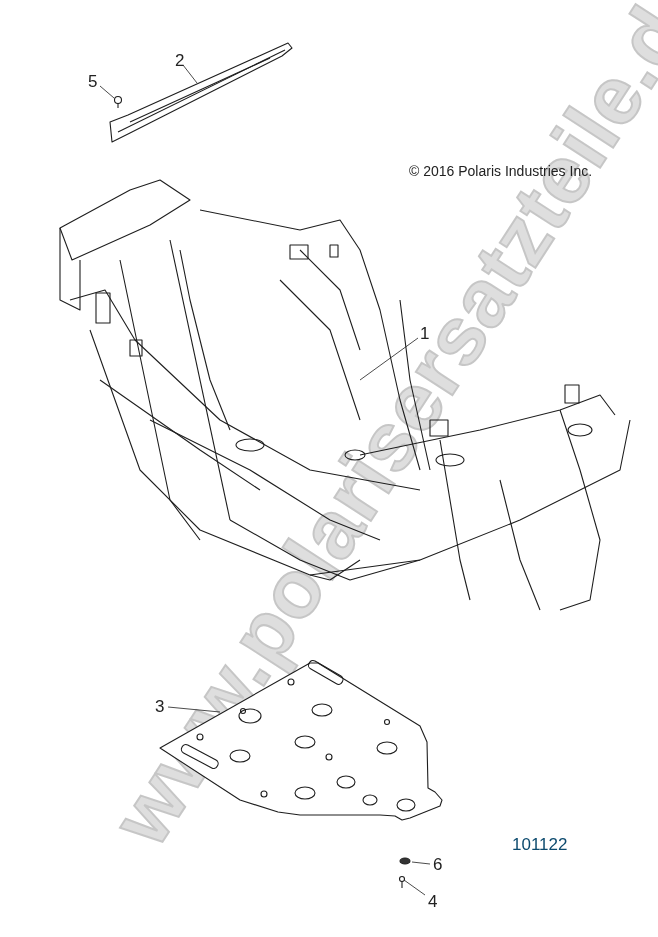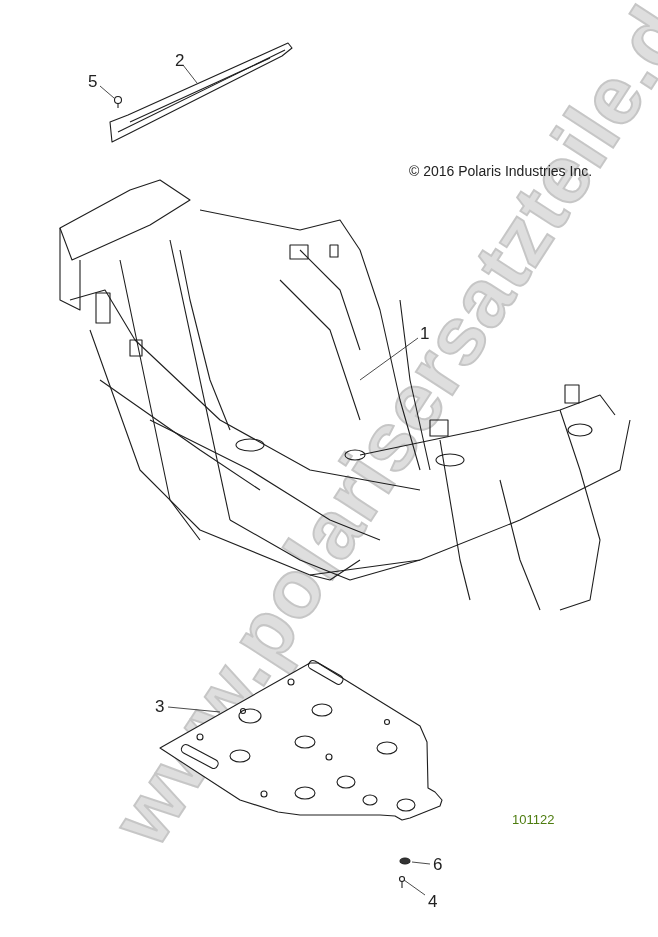--- a/index.html
+++ b/index.html
@@ -1,20 +1,20 @@
 <!DOCTYPE html>
 <html><head>
 <meta charset="utf-8">
 <style>
   html, body { margin:0; padding:0; background:#ffffff; }
   body { width:658px; height:937px; position:relative; overflow:hidden; font-family:"Liberation Sans", sans-serif; }
   .canvas { position:absolute; left:0; top:0; width:658px; height:937px; }
   .callout { position:absolute; font-size:17px; color:#222; font-family:"Liberation Sans", sans-serif; line-height:1; }
   .copyright { position:absolute; left:409px; top:163px; font-size:14px; color:#222; white-space:nowrap; }
-  .diagram-id { position:absolute; left:512px; top:812px; font-size:13px; color:#4d7c0f; }
+  .diagram-id { position:absolute; left:512px; top:835px; font-size:17px; color:#0c4a6e; }
   .watermark { position:absolute; left:-40px; top:470px; width:760px; text-align:center;
     transform: rotate(-57deg); transform-origin:center center;
     font-size:82px; font-weight:bold; color:#d9d9d9; letter-spacing:1px; white-space:nowrap;
     -webkit-text-stroke: 2px #bdbdbd; opacity:0.85; }
   svg { position:absolute; left:0; top:0; }
 </style>
 </head>
 <body>
 
 <div class="canvas">

